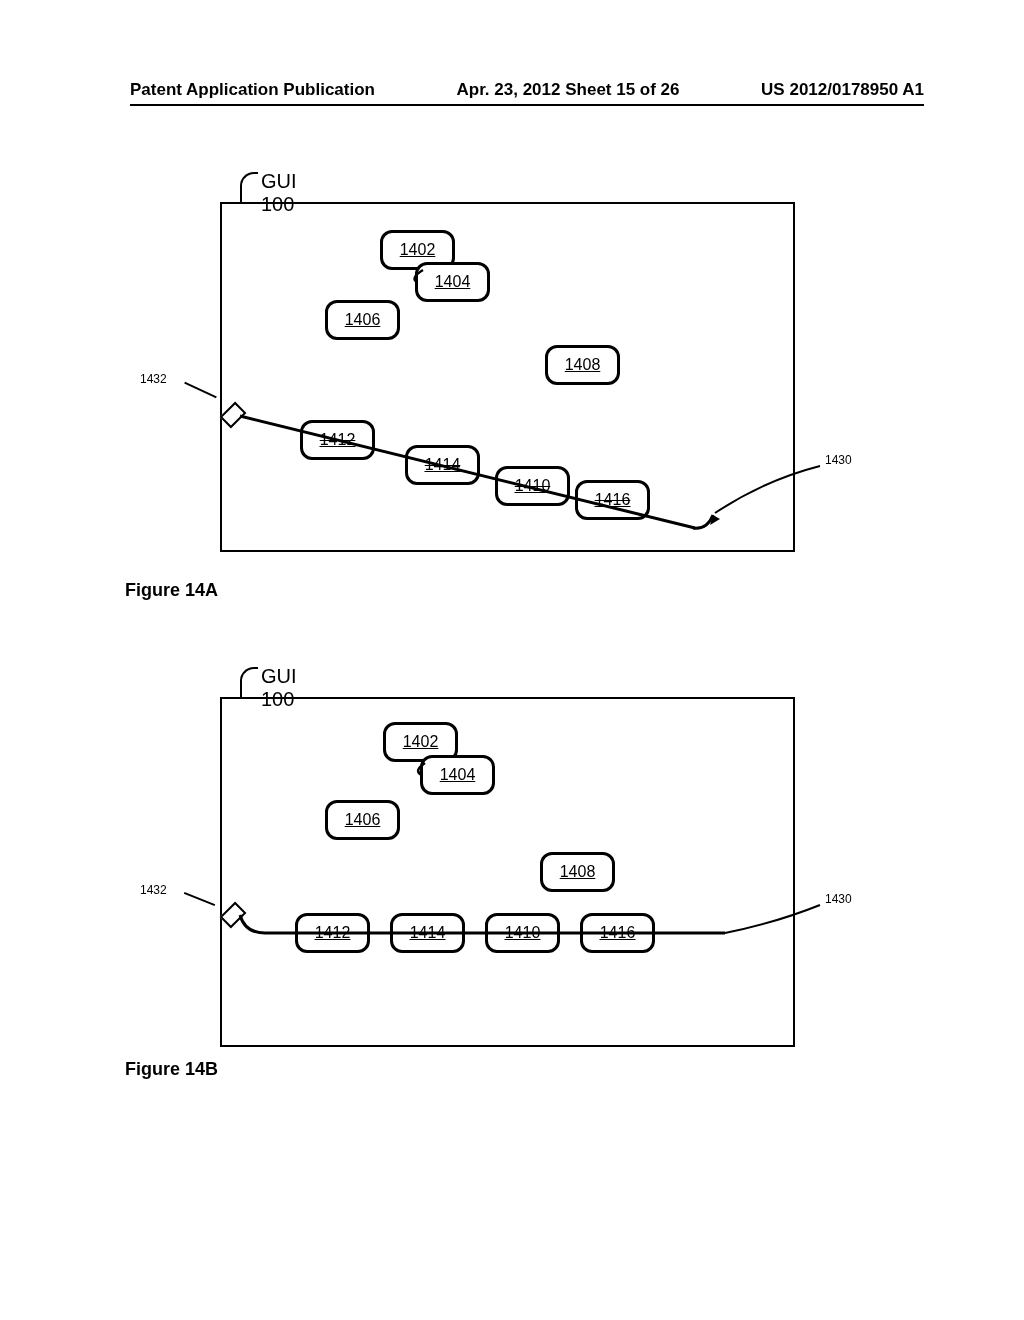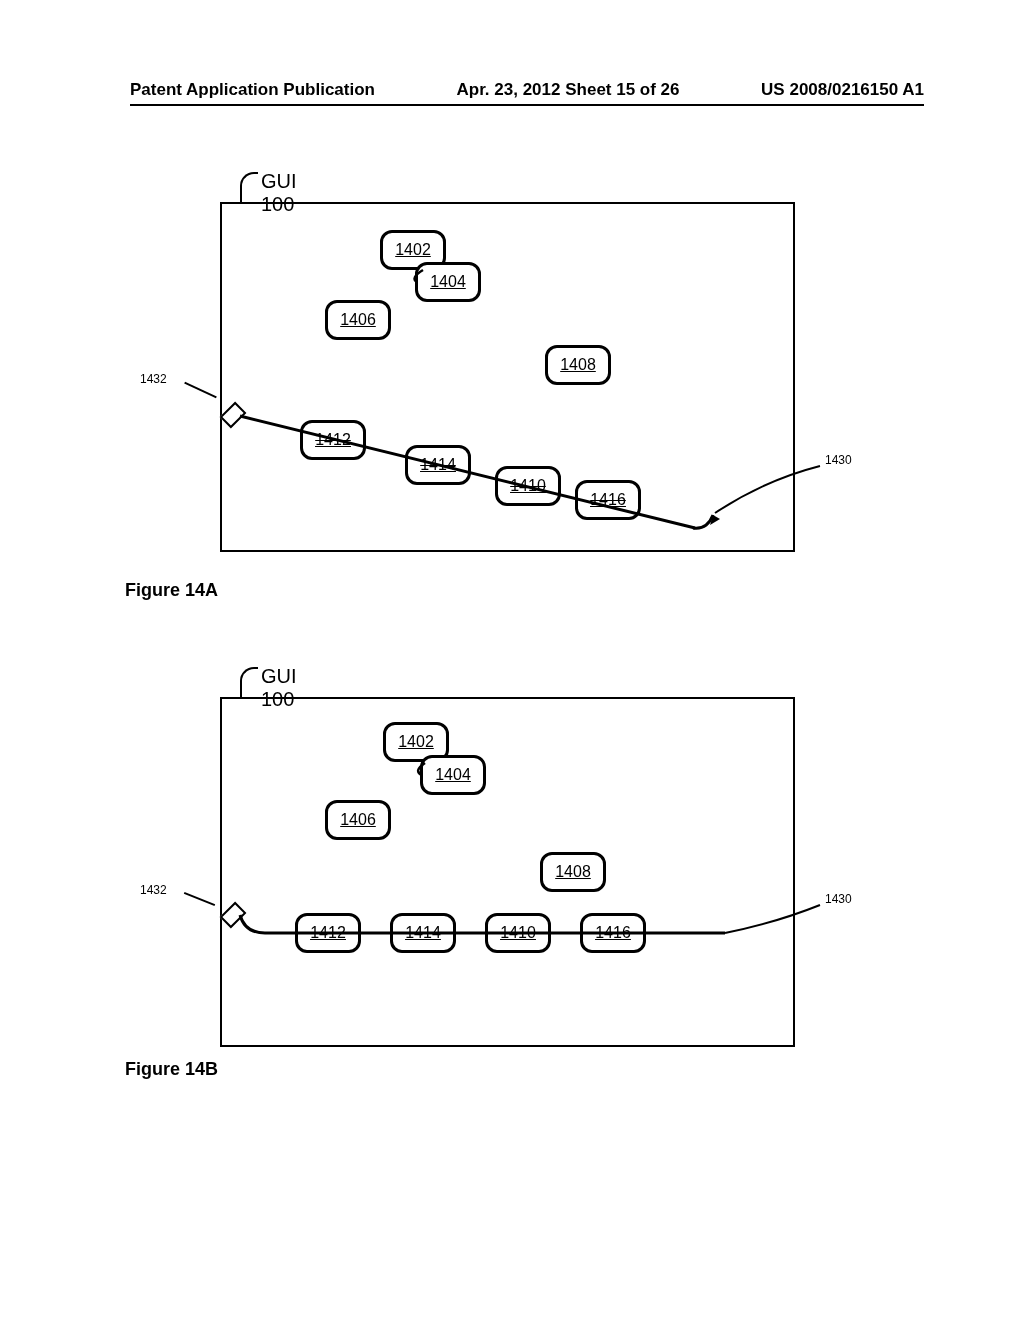--- a/index.html
+++ b/index.html
@@ -61,21 +61,21 @@
     position: absolute;
     border: 3px solid #000;
     border-radius: 12px;
     background: #fff;
     font-size: 16px;
     text-decoration: underline;
     display: flex;
     align-items: center;
     justify-content: center;
     padding: 4px 21px;
-    width: 66px;
+    width: 75px;
     height: 40px;
   }
 
   .side-label {
     position: absolute;
     font-size: 12px;
   }
   .side-line-h {
     position: absolute;
     height: 2px;
@@ -106,21 +106,21 @@
   }
   .struck { text-decoration: line-through underline; }
 </style>
 </head>
 <body>
 
 <div class="header">
   <div class="header-row">
     <span>Patent Application Publication</span>
     <span>Apr. 23, 2012  Sheet 15 of 26</span>
-    <span>US 2008/0216150 A1</span>
+    <span>US 2012/0178950 A1</span>
   </div>
   <hr class="header-rule">
 </div>
 
 <div class="figpanel a">
   <div class="gui-leader" style="left:115px; top:2px;"></div>
   <div class="gui-label" style="left:136px; top:0;">GUI 100</div>
   <div class="gui-box"></div>
 
   <div class="node" style="left:255px; top:60px;">1402</div>

